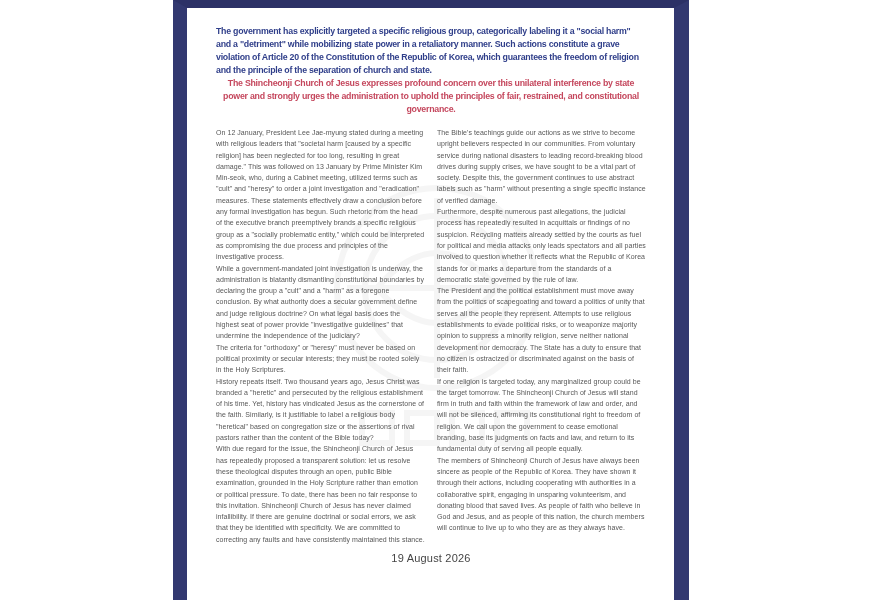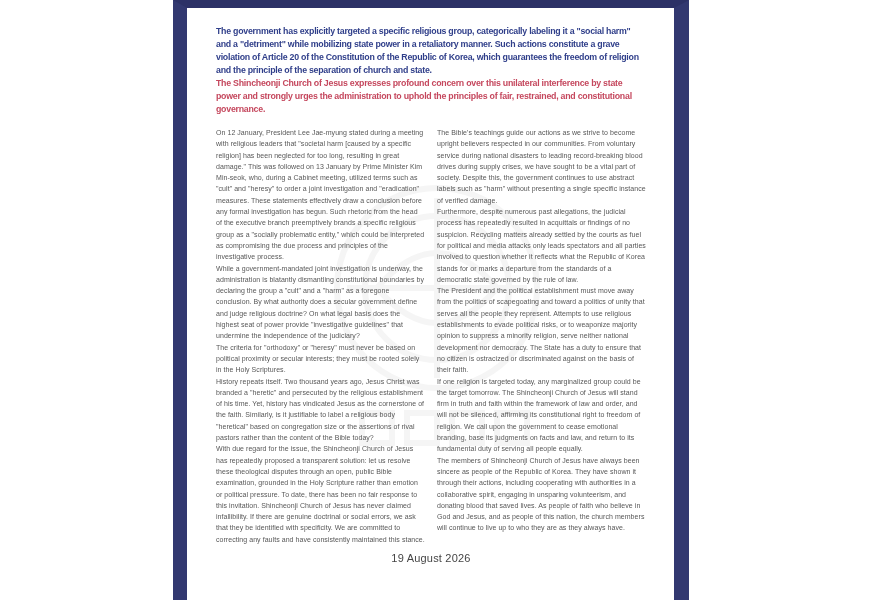--- a/index.html
+++ b/index.html
@@ -54,20 +54,21 @@
     letter-spacing: -0.25px;
     margin: 0;
   }
   .statement-secondary {
     color: #c5485e;
     font-weight: bold;
     font-size: 8.8px;
     line-height: 13px;
     letter-spacing: -0.25px;
     margin: 0;
+    text-align: center;
   }
   .columns {
     display: flex;
     gap: 12px;
     margin-top: 11px;
     position: relative;
   }
   .col {
     flex: 1 1 0;
     min-width: 0;

